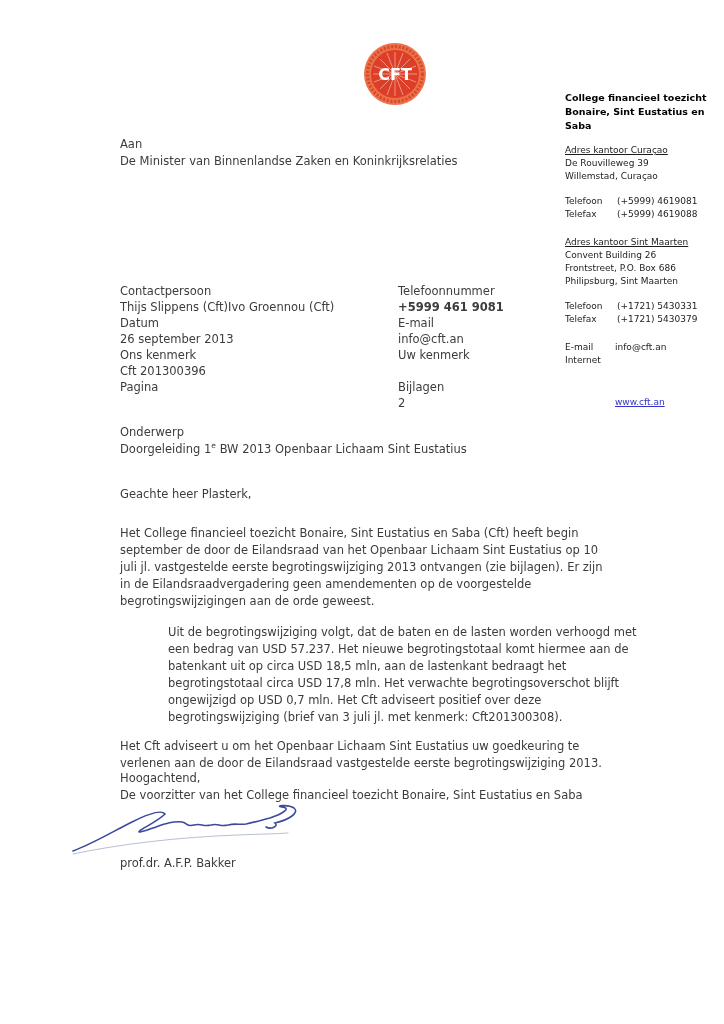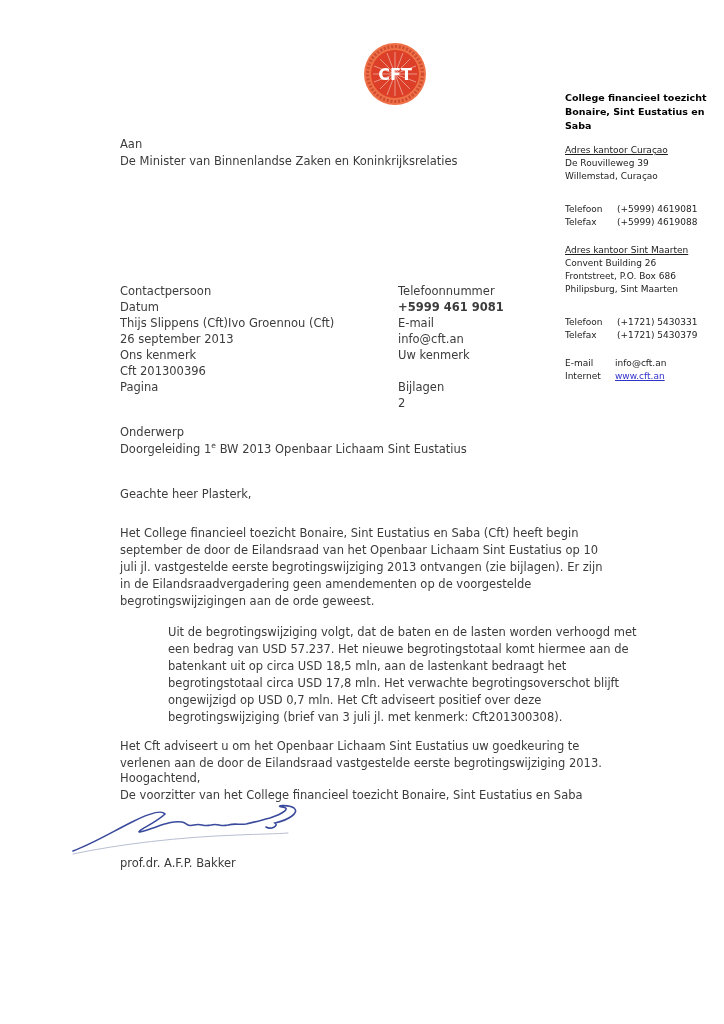--- a/index.html
+++ b/index.html
@@ -14,26 +14,26 @@
   .abs{position:absolute;}
 
   
   #logo{left:363px;top:42px;width:64px;height:64px;}
 
   
   #sidebar{left:565px;top:91px;width:152px;font-size:9px;line-height:13px;color:#1c1c1c;}
   #sidebar .org{font-weight:bold;font-size:9.5px;line-height:14px;color:#000;margin-bottom:11px;}
   .office{margin-bottom:15px;}
   .office-heading{text-decoration:underline;}
-  .phone-block{margin-top:20px;}
+  .phone-block{margin-top:12px;}
   .srow{display:flex;}
   .srow .slabel{width:52px;flex:0 0 52px;}
   .net-block{margin-top:12px;}
   .net-block .slabel{width:50px;flex:0 0 50px;}
-  a.weblink{color:#3232cc;text-decoration:underline;cursor:pointer;}
+  a.weblink{color:#3232cc;text-decoration:underline;cursor:pointer;margin-top:42px;}
 
   
   .mainblock{left:120px;width:488px;font-size:11.5px;line-height:17px;}
   #recipient{top:136px;}
   #meta{top:283px;font-size:11.5px;line-height:16px;}
   .meta-cols{display:flex;}
   .meta-col-left{width:278px;flex:0 0 278px;}
   .meta-col-right{flex:1;}
   .mline{height:16px;white-space:nowrap;}
   .bold-val{font-weight:bold;}
@@ -121,22 +121,22 @@
 
 <div class="abs mainblock" id="recipient">
   <div>Aan</div>
   <div>De Minister van Binnenlandse Zaken en Koninkrijksrelaties</div>
 </div>
 
 <div class="abs mainblock" id="meta">
   <div class="meta-cols">
     <div class="meta-col-left">
       <div class="mline">Contactpersoon</div>
+      <div class="mline">Thijs Slippens (Cft)Ivo Groennou (Cft)</div>
       <div class="mline">Datum</div>
-      <div class="mline">Thijs Slippens (Cft)Ivo Groennou (Cft)</div>
       <div class="mline">26 september 2013</div>
       <div class="mline">Ons kenmerk</div>
       <div class="mline">Cft 201300396</div>
       <div class="mline">Pagina</div>
     </div>
     <div class="meta-col-right">
       <div class="mline">Telefoonnummer</div>
       <div class="mline bold-val">+5999 461 9081</div>
       <div class="mline">E-mail</div>
       <div class="mline">info@cft.an</div>

